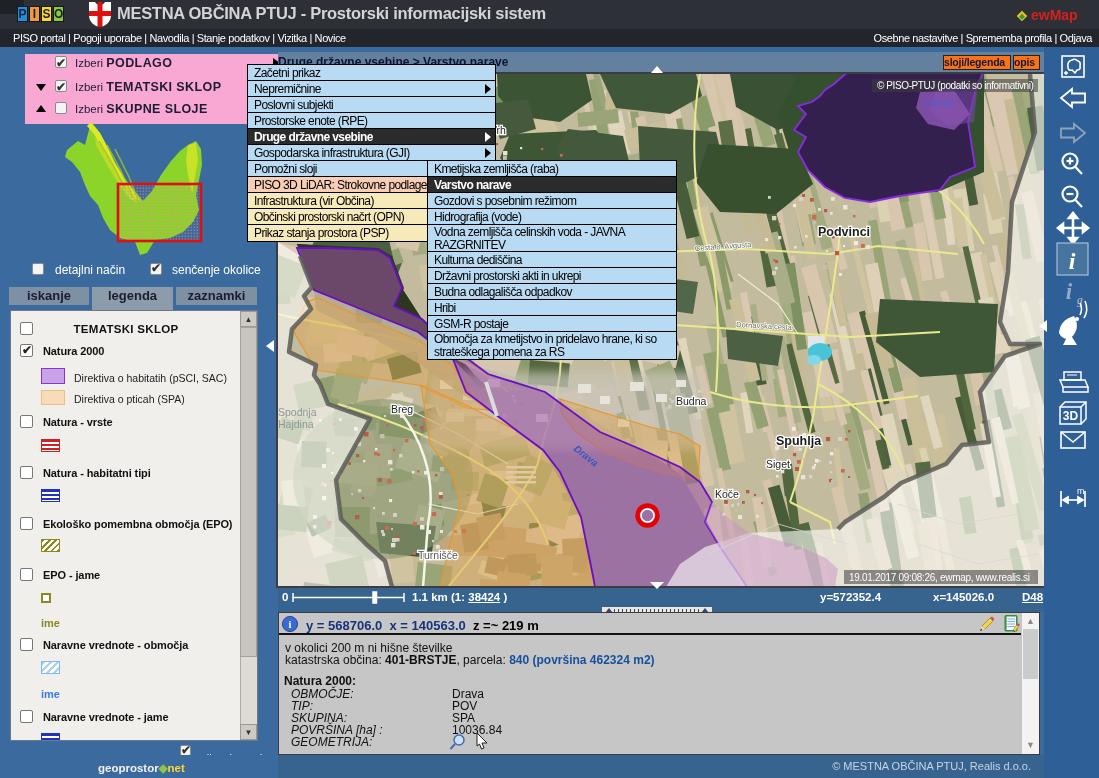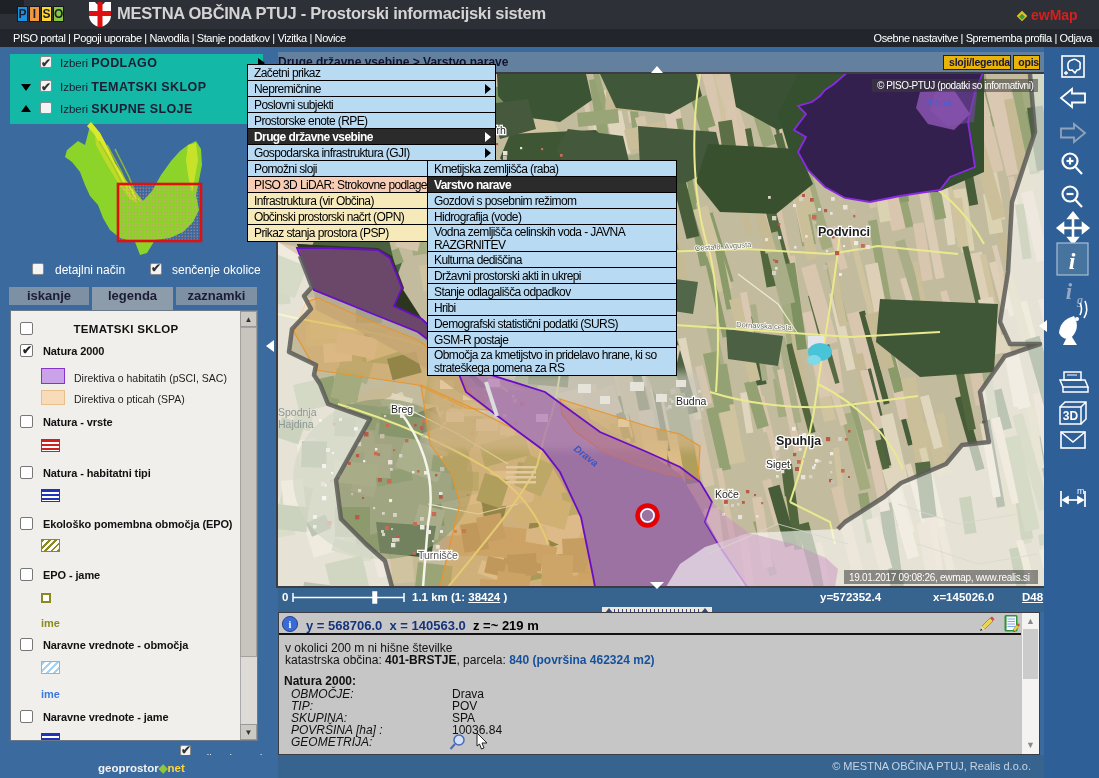--- a/index.html
+++ b/index.html
@@ -5,21 +5,21 @@
 .abs{position:absolute}
 
 #hdr{left:0;top:0;width:1099px;height:29px;background:#2d3036}
 #menurow{left:0;top:29px;width:1099px;height:18px;background:#22252b;color:#fff;font-size:11px;letter-spacing:-0.4px;line-height:18px}
 #menurow .l{position:absolute;left:13px;top:0}
 #menurow .r{position:absolute;right:7px;top:0}
 .pbox{position:absolute;top:6px;width:11px;height:16px;border:1px solid #15181c;color:#1a2030;font-weight:bold;font-size:12px;text-align:center;line-height:15px}
 #title{left:117px;top:4px;font-size:16.5px;font-weight:bold;color:#d4d4d4;letter-spacing:-0.3px}
 #ewmap{left:1031px;top:7px;font-size:14px;font-weight:bold;color:#d42020}
 
-.sbar{left:10px;width:253px;height:24px;background:#14b8a6;color:#1c1c34;font-size:11.5px;line-height:18px}
+.sbar{left:25px;width:253px;height:24px;background:#f9a8d4;color:#1c1c34;font-size:11.5px;line-height:18px}
 .sbar b{font-size:12.5px;letter-spacing:0.4px}
 .cb{position:absolute;width:12px;height:12px;background:#f4f4f4;border:1px solid #8a8a8a;border-radius:2px}
 .cb.on:before{content:"✔";position:absolute;left:0px;top:-3px;font-size:12px;color:#333;font-weight:bold}
 .tri{width:0;height:0;position:absolute}
 
 .tab{height:18px;background:#7e90a3;color:#1c1c34;font-size:13px;font-weight:bold;text-align:center;line-height:18px}
 
 #legend{left:10px;top:310px;width:248px;height:431px;background:#f1efec;border:1px solid #6a7888;font-size:12px;color:#111;overflow:hidden}
 .litem{position:absolute;left:32px;font-weight:bold;font-size:11px;letter-spacing:-0.1px}
 .lcb{position:absolute;left:9px;width:13px;height:13px;background:#fff;border:1px solid #777;border-radius:2px}
@@ -32,21 +32,21 @@
 .mi.s1{height:16px;line-height:16px}
 .mi.s2{height:27px;line-height:13px;padding-top:1px}
 .mi:last-child{border-bottom:none}
 .mi.dark{background:#2b2b2b;color:#fff;font-weight:bold}
 .mi.peach{background:#f7cdb5}
 .mi.yell{background:#f7eaba}
 .mi .arr{position:absolute;right:4px;top:3px;width:0;height:0;border-left:6px solid #000;border-top:5px solid transparent;border-bottom:5px solid transparent}
 .mi.dark .arr{border-left-color:#fff}
 
 #mapbar{left:278px;top:52px;width:766px;height:20px;background:#64809f;color:#13132e;font-size:12px;font-weight:bold;line-height:20px}
-.btn{position:absolute;top:3px;height:15px;background:#eab308;border:1px solid #222;color:#16163a;font-size:10.5px;font-weight:bold;line-height:13px;text-align:right;letter-spacing:-0.2px}
+.btn{position:absolute;top:3px;height:15px;background:#f97316;border:1px solid #222;color:#16163a;font-size:10.5px;font-weight:bold;line-height:13px;text-align:left;letter-spacing:-0.2px}
 
 #map{left:276px;top:70px;width:770px;height:518px;background:#b5b093;border:2px solid #3c3c44;border-top:4px solid #3c3c44;overflow:hidden}
 
 #scalerow{left:278px;top:588px;width:766px;height:24px;background:#36648f;color:#fff;font-size:11.5px;font-weight:bold;line-height:19px}
 
 #ipanel{left:278px;top:612px;width:762px;height:143px;background:#c6c6c6;border:1px solid #3c3c44;font-size:12px;color:#111}
 #ipanel .hdr{position:absolute;left:0px;top:0;width:742px;height:22px;border-bottom:2px solid #111}
 
 #tbar{left:1044px;top:47px;width:55px;height:731px;background:#2e5f97}
 
@@ -1311,18 +1311,17 @@
   <div class="mi s1 yell">Prikaz stanja prostora (PSP)</div>
 </div>
 <div class="menu" style="left:427px;top:160px;width:250px">
   <div class="mi s1">Kmetijska zemljišča (raba)</div>
   <div class="mi s1 dark">Varstvo narave</div>
   <div class="mi s1">Gozdovi s posebnim režimom</div>
   <div class="mi s1">Hidrografija (vode)</div>
   <div class="mi s2">Vodna zemljišča celinskih voda - JAVNA<br>RAZGRNITEV</div>
   <div class="mi s1">Kulturna dediščina</div>
   <div class="mi s1">Državni prostorski akti in ukrepi</div>
-  <div class="mi s1">Stanje odlagališča odpadkov</div>
+  <div class="mi s1">Budna odlagališča odpadkov</div>
   <div class="mi s1">Hribi</div>
-  <div class="mi s1">Demografski statistični podatki (SURS)</div>
   <div class="mi s1">GSM-R postaje</div>
   <div class="mi s2">Območja za kmetijstvo in pridelavo hrane, ki so<br>strateškega pomena za RS</div>
 </div>
 
 </body></html>

